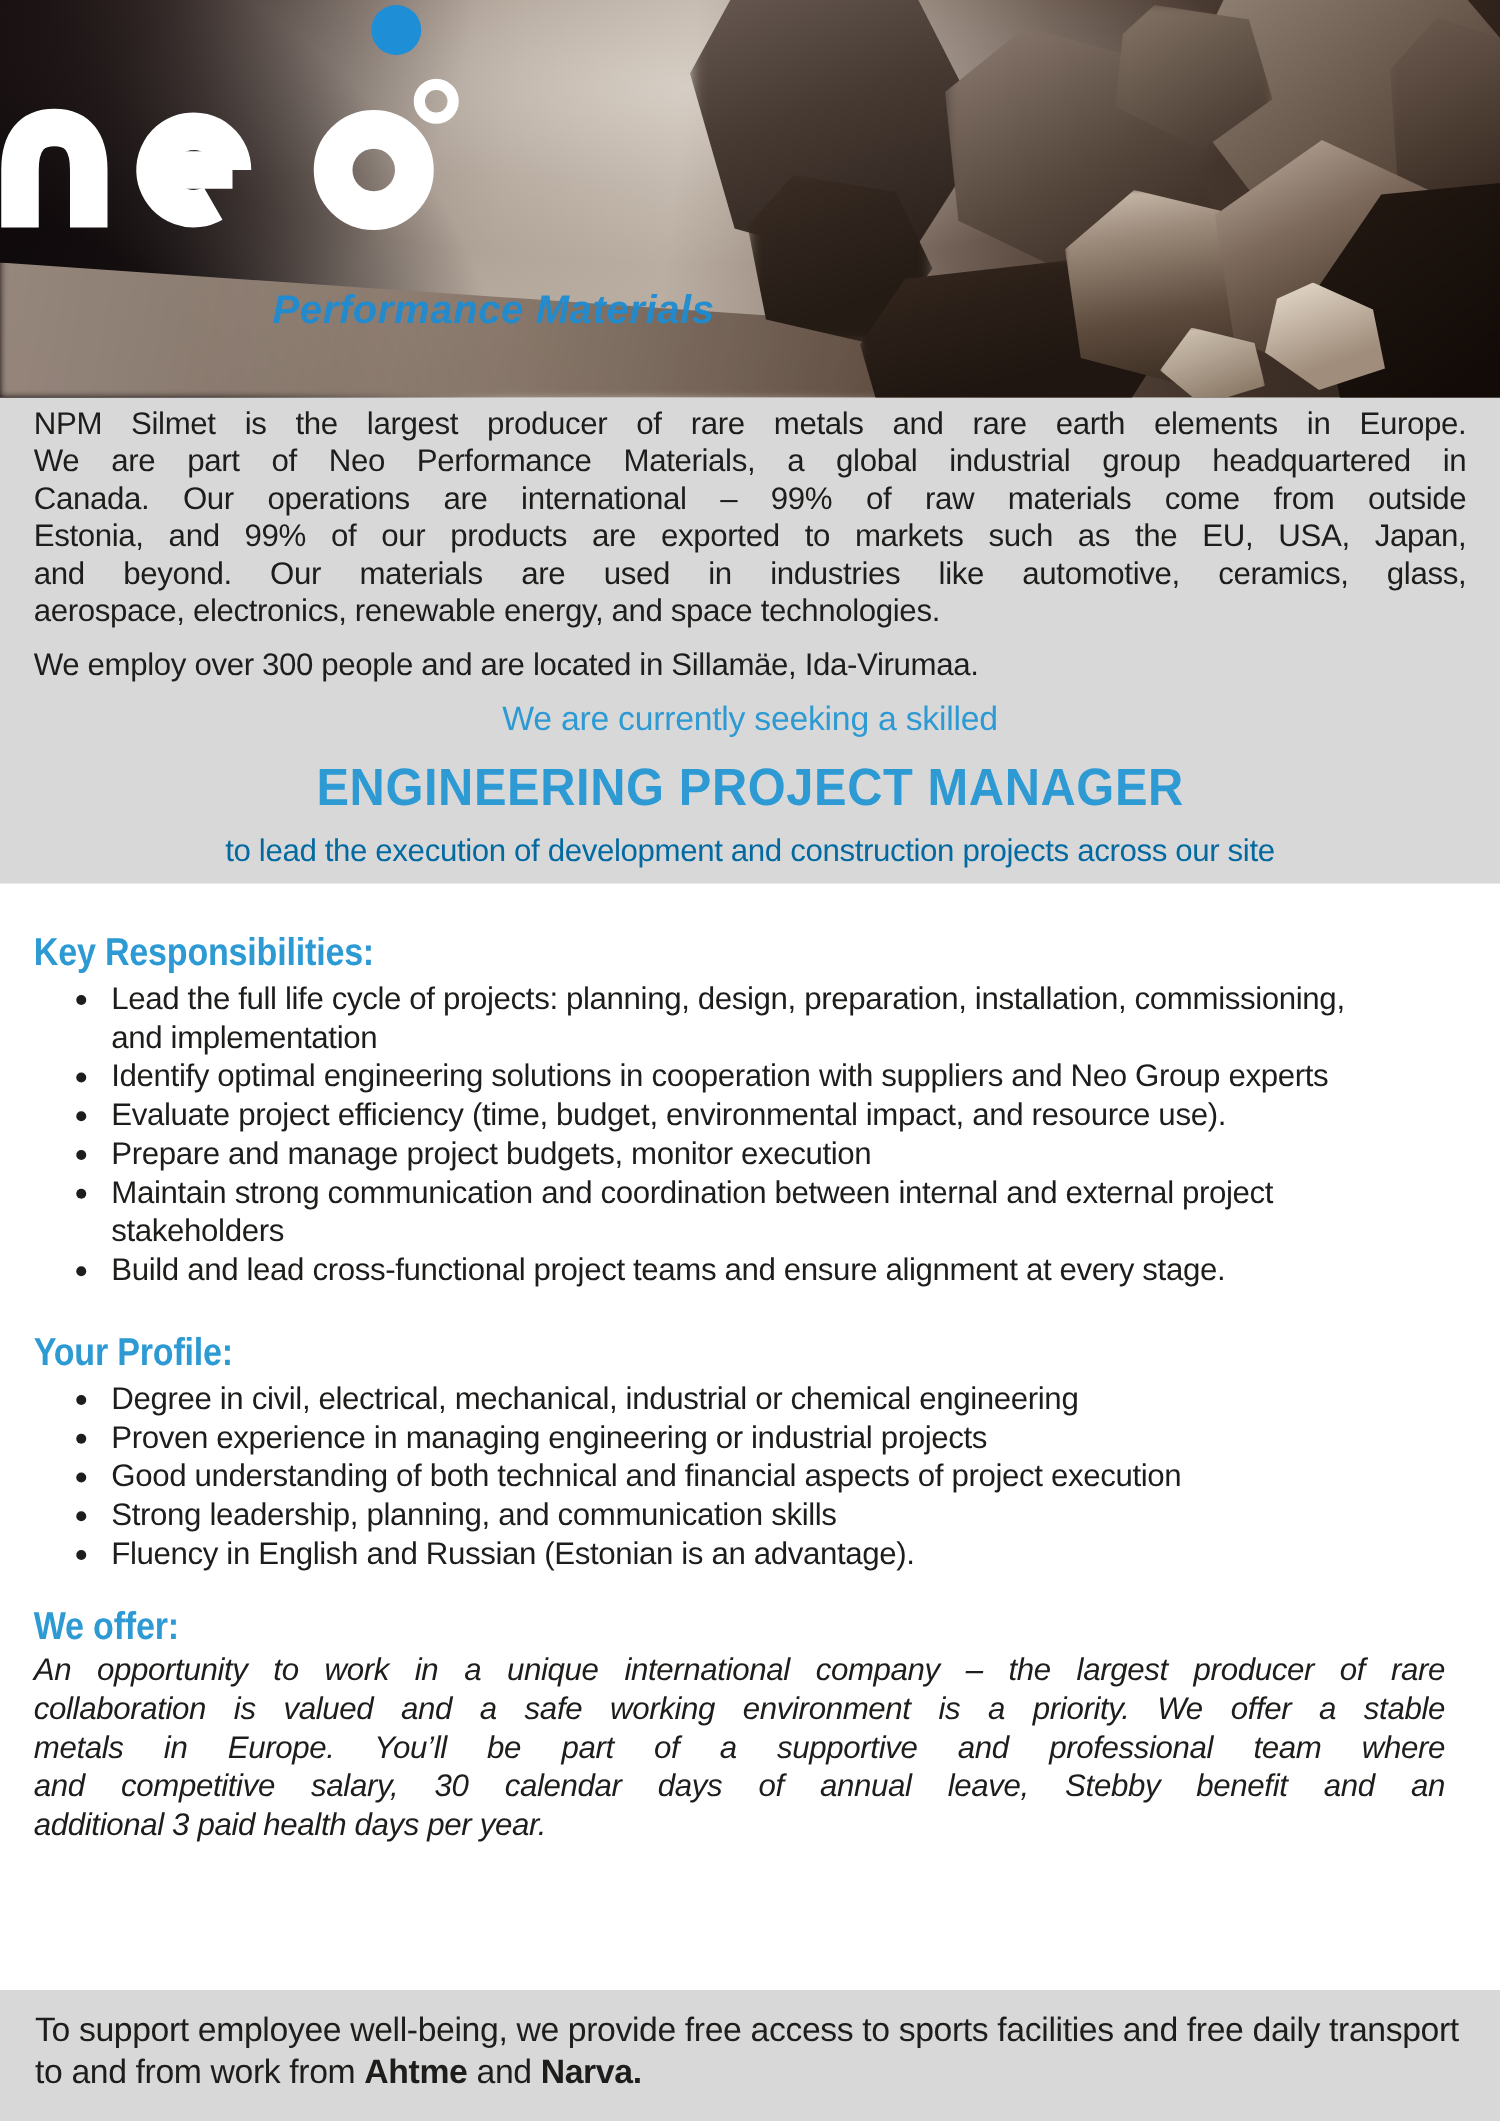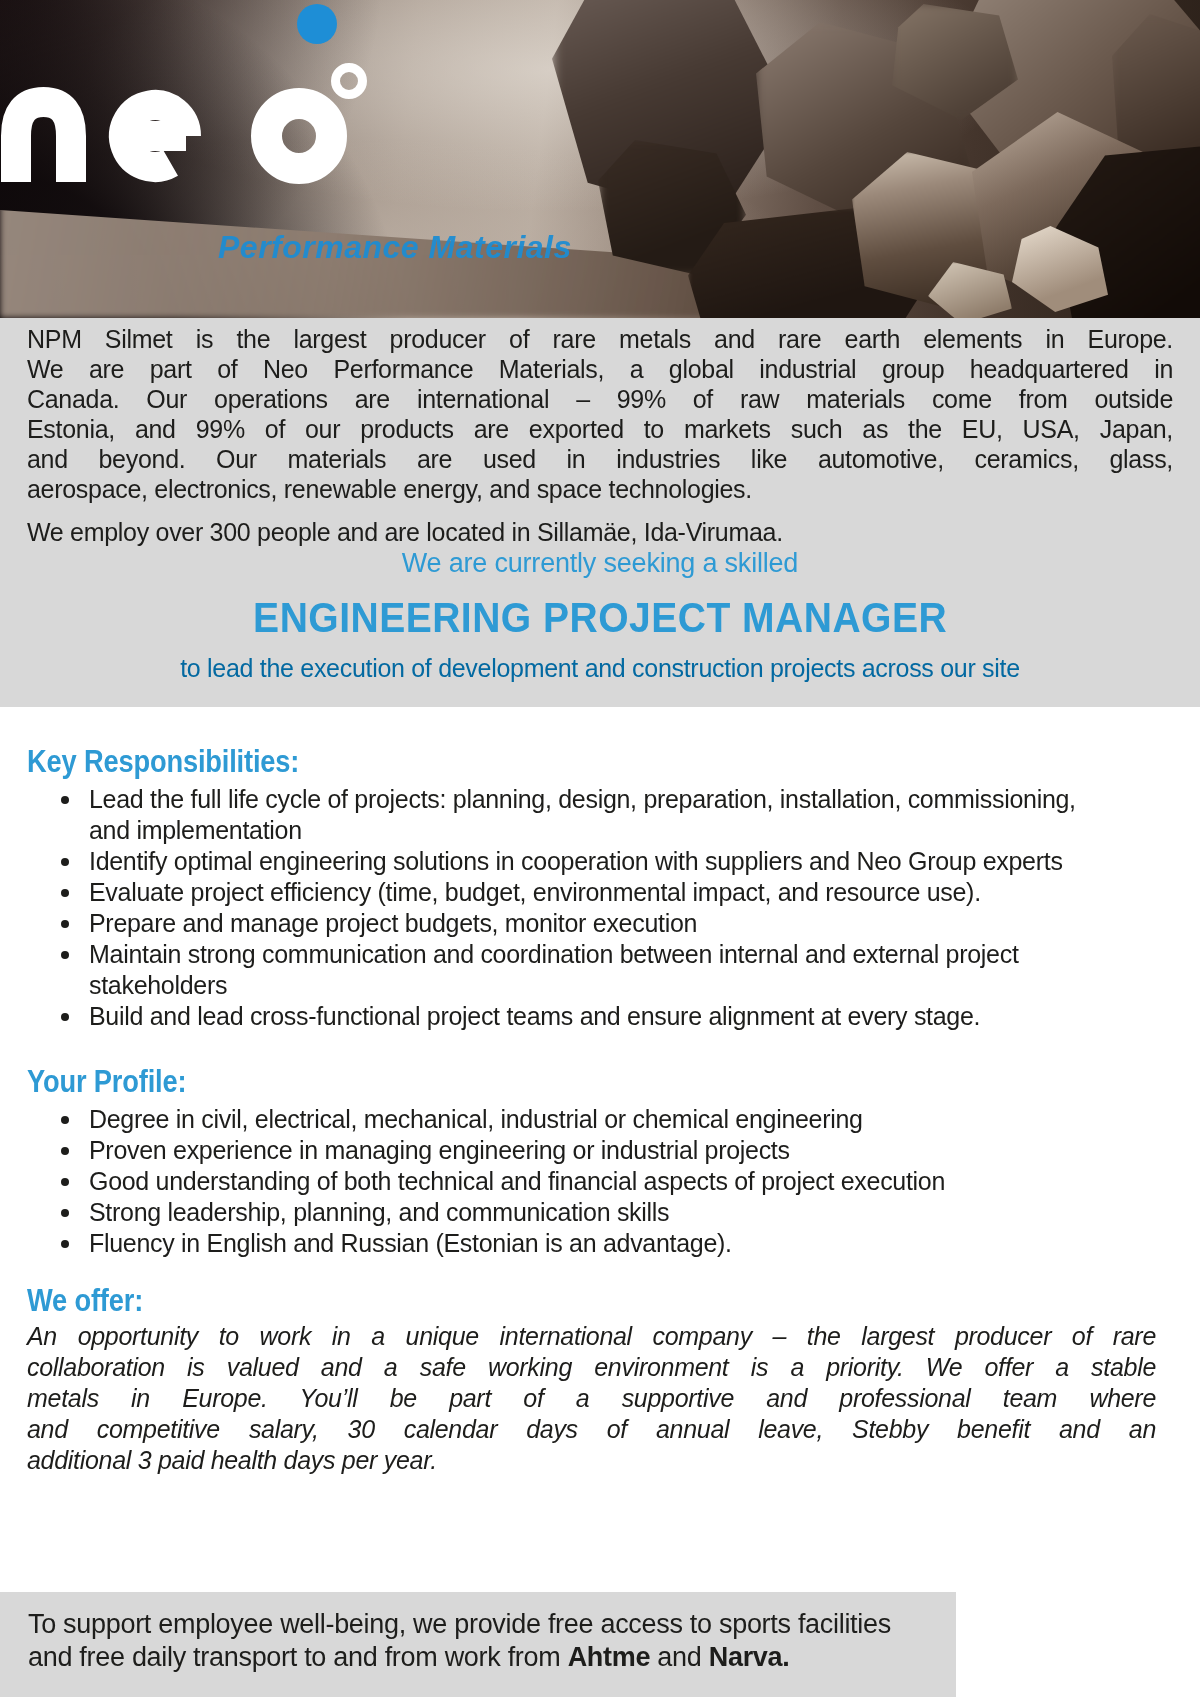--- a/index.html
+++ b/index.html
@@ -38,29 +38,29 @@
   .logo { position:absolute; left:0; top:0; width:410px; height:215px; }
   .tagline {
     position:absolute; left:218px; top:229px;
     font-size:32px; font-weight:bold; font-style:italic; letter-spacing:.5px;
     color:rgba(30,140,210,.95);
   }
 
   
   .gray-top { flex:0 0 auto; box-sizing:border-box; width:1200px; height:389px; background:#d8d8d8; padding:6px 27px 2px 27px; overflow:hidden; }
   .white-mid { flex:0 0 auto; box-sizing:border-box; width:1200px; height:885px; background:#ffffff; padding:37px 27px 0 27px; overflow:hidden; }
-  .gray-bottom { flex:0 0 auto; box-sizing:border-box; width:956px; height:105px; background:#d8d8d8; padding:16px 28px 0 28px; overflow:hidden; }
+  .gray-bottom { flex:0 0 auto; box-sizing:border-box; width:1200px; height:105px; background:#d8d8d8; padding:16px 28px 0 28px; overflow:hidden; }
 
   .body-text { color:#1d1d1b; font-size:25px; letter-spacing:-.3px; }
   .jline { text-align:justify; text-align-last:justify; line-height:30px; }
   .jline.last { text-align-last:left; }
   .intro-p1 { margin:0; }
   .intro-p2 { margin:13px 0 0 0; line-height:30px; }
 
-  .seek { margin:0 0 0 0; text-align:center; color:#2e9ad4; font-size:27px; line-height:32px; letter-spacing:-.2px; }
+  .seek { margin:12px 0 0 0; text-align:center; color:#2e9ad4; font-size:27px; line-height:32px; letter-spacing:-.2px; }
   .vtitle { margin:15px 0 0 0; text-align:center; line-height:48px; }
   .vtitle span {
     display:inline-block; transform:scaleX(.93); transform-origin:50% 50%;
     color:#2e9ad4; font-size:42px; font-weight:bold; letter-spacing:.5px; white-space:nowrap;
   }
   .vsub { margin:2px 0 0 0; text-align:center; color:#0369a1; font-size:25px; line-height:30px; letter-spacing:-.3px; }
 
   .sec-heading {
     margin:0; color:#2e9ad4; font-size:31px; font-weight:bold; line-height:36px; letter-spacing:-.2px;
     transform:scaleX(.88); transform-origin:0 50%;

